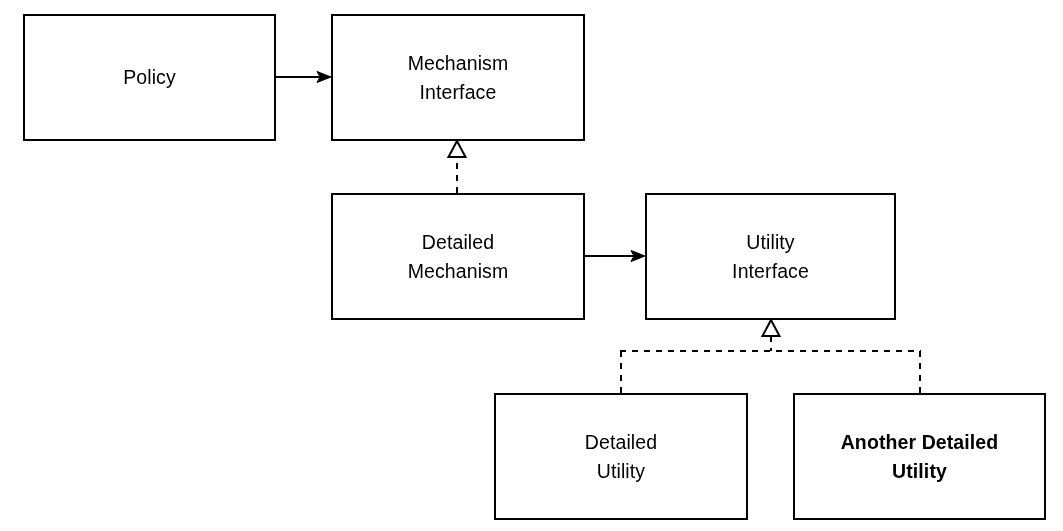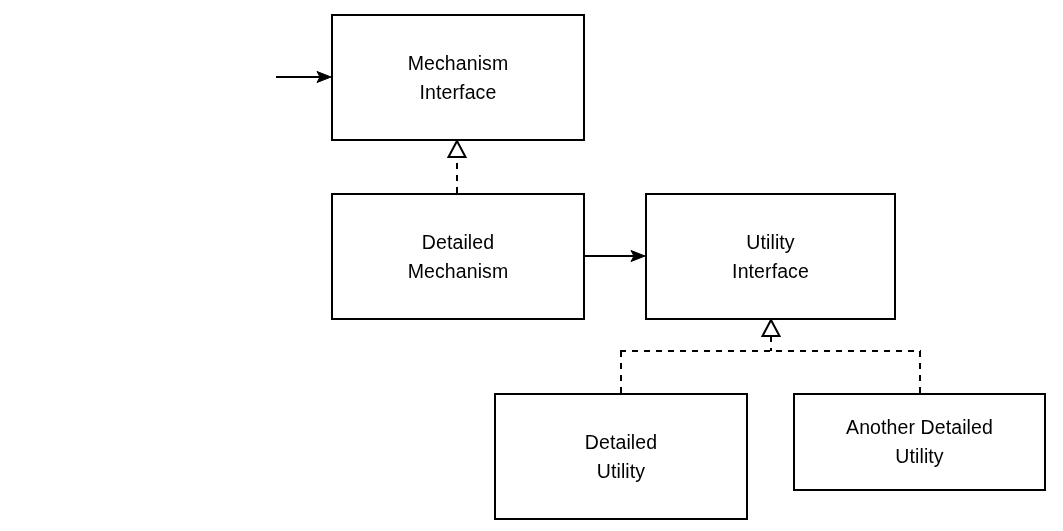--- a/index.html
+++ b/index.html
@@ -74,20 +74,23 @@
       <line x1="620" y1="351" x2="921" y2="351" stroke="#000000" stroke-width="2" stroke-dasharray="6 6"></line>
 
       <line x1="621" y1="351" x2="621" y2="393" stroke="#000000" stroke-width="2" stroke-dasharray="6 6"></line>
 
       <line x1="920" y1="351" x2="920" y2="393" stroke="#000000" stroke-width="2" stroke-dasharray="6 6"></line>
 
       <path d="M 771 320 L 779.5 336 L 762.5 336 Z" fill="#ffffff" stroke="#000000" stroke-width="2" stroke-linejoin="miter"></path>
     </g>
   </svg>
 
+  <div class="uml-box" style="left: 23px; top: 14px; width: 253px; height: 127px; border-color: rgb(0, 0, 0);">
+    <span class="uml-box-label" style="color: rgb(0, 0, 0);">Policy</span>
+  </div>
 
   <div class="uml-box" style="left: 331px; top: 14px; width: 254px; height: 127px; border-color: rgb(0, 0, 0);">
     <span class="uml-box-label" style="color: rgb(0, 0, 0);">Mechanism
 Interface</span>
   </div>
 
   <div class="uml-box" style="left: 331px; top: 193px; width: 254px; height: 127px; border-color: rgb(0, 0, 0);">
     <span class="uml-box-label" style="color: rgb(0, 0, 0);">Detailed
 Mechanism</span>
   </div>
@@ -95,18 +98,18 @@
   <div class="uml-box" style="left: 645px; top: 193px; width: 251px; height: 127px; border-color: rgb(0, 0, 0);">
     <span class="uml-box-label" style="color: rgb(0, 0, 0);">Utility
 Interface</span>
   </div>
 
   <div class="uml-box" style="left: 494px; top: 393px; width: 254px; height: 127px; border-color: rgb(0, 0, 0);">
     <span class="uml-box-label" style="color: rgb(0, 0, 0);">Detailed
 Utility</span>
   </div>
 
-  <div class="uml-box" style="left: 793px; top: 393px; width: 253px; height: 98px; border-color: rgb(0, 0, 0);">
+  <div class="uml-box" style="left: 793px; top: 393px; width: 253px; height: 127px; border-color: rgb(0, 0, 0); font-weight: bold;">
     <span class="uml-box-label" style="color: rgb(0, 0, 0);">Another Detailed
 Utility</span>
   </div>
 
 </div>
 
 </body></html>

